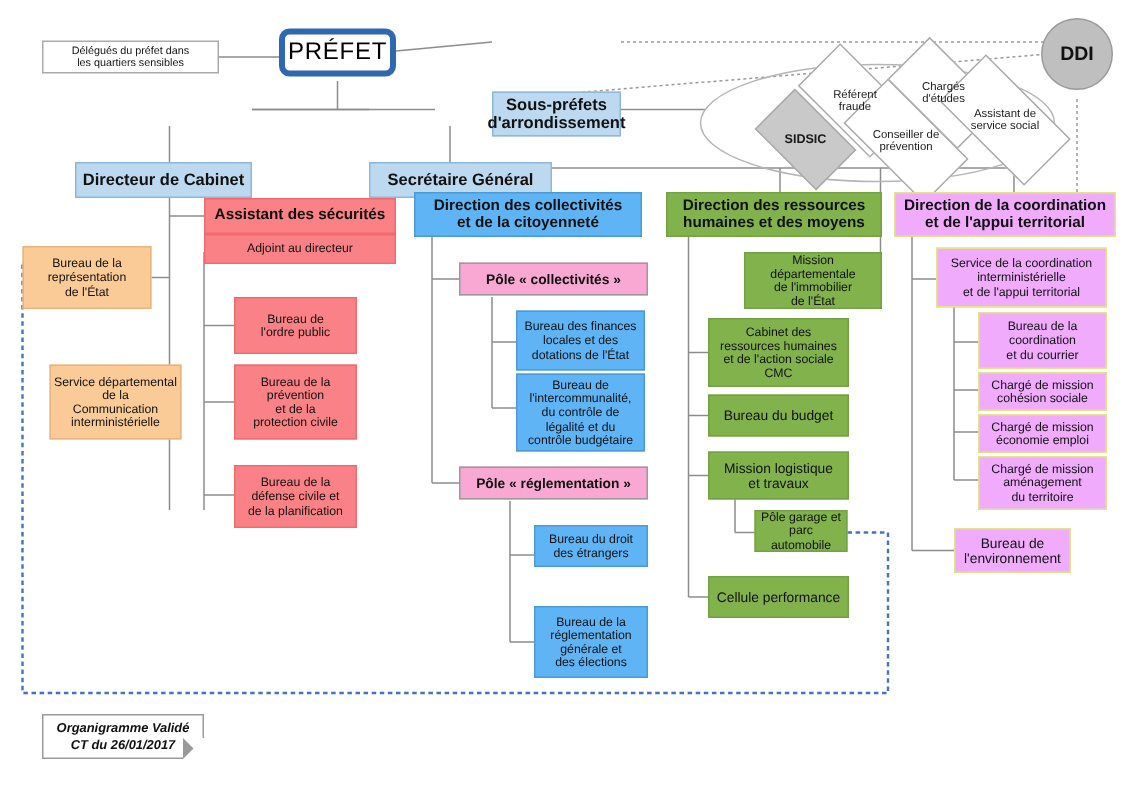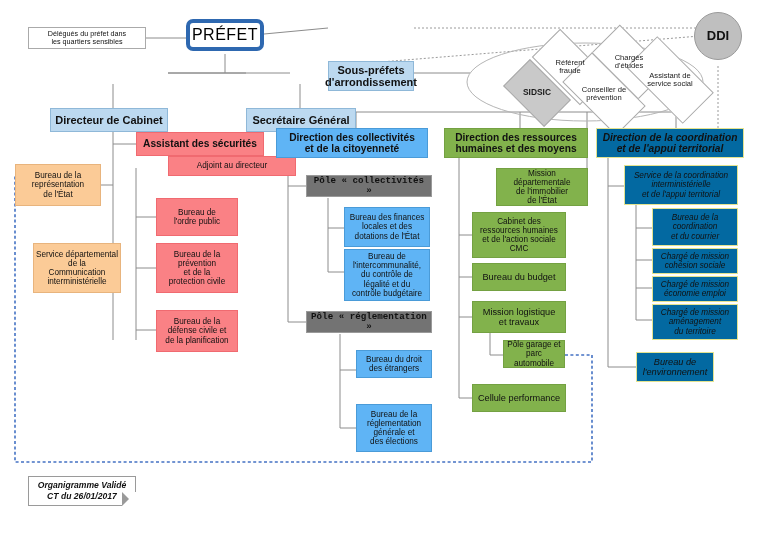--- a/index.html
+++ b/index.html
@@ -42,23 +42,23 @@
     font-size:16px;
     font-weight:400;
     letter-spacing:.5px;
     color:#000;
   }
   .c-blue{ background:#bcd9f0; border-color:#8fb8d8; }
   .c-blue2{ background:#5fb4f5; border-color:#4a9bd8; }
   .c-white{ background:#ffffff; border-color:#aaaaaa; }
   .c-red{ background:#fa8185; border-color:#f06a70; }
   .c-green{ background:#82b24c; border-color:#74a142; }
-  .c-yellow{ background:#0369a1; border-color:#e3e38f;font-style:italic; }
+  .c-yellow{ background:#f0abfc; border-color:#e3e38f; }
   .c-orange{ background:#fbcb97; border-color:#e8b47d; }
-  .c-gray{ background:#737373; border-color:#9a9a9a;font-family:Liberation Mono, monospace; }
+  .c-gray{ background:#f9a8d4; border-color:#9a9a9a; }
   .c-ddi{
     background:#bfbfbf;
     border:1px solid #9a9a9a;
     border-radius:50%;
     font-weight:700;
     font-size:13px;
   }
 
   .bold{ font-weight:700; }
   .t7{ font-size:7.2px; }
@@ -232,21 +232,21 @@
 
   <div class="node c-prefet" style="left:186px;top:19px;width:78px;height:32px;">PRÉFET</div>
 
   <div class="node c-blue t11 bold" style="left:328px;top:13px;width:86px;height:30px;">Sous-préfets
 d'arrondissement</div>
 
   <div class="node c-blue t11 bold" style="left:50px;top:60px;width:118px;height:24px;">Directeur de Cabinet</div>
 
   <div class="node c-ddi" style="left:694px;top:12px;width:48px;height:48px;">DDI</div>
 
-  <div class="node c-blue t11 bold" style="left:246px;top:60px;width:110px;height:24px;">Secrétaire Général</div>
+  <div class="node c-blue t11 bold" style="left:246px;top:60px;width:122px;height:24px;">Secrétaire Général</div>
 
   <div class="diamond filled" style="left:508px;top:74px;width:58px;height:38px;">
     <span class="dshape"></span>
     <span class="dlabel">SIDSIC</span>
   </div>
   <div class="diamond hollow" style="left:536px;top:47px;width:68px;height:40px;">
     <span class="dshape"></span>
     <span class="dlabel">Référent
 fraude</span>
   </div>
@@ -269,21 +269,21 @@
   <div class="node c-orange t8" style="left:15px;top:164px;width:86px;height:42px;">Bureau de la
 représentation
 de l'État</div>
 
   <div class="node c-orange t8" style="left:33px;top:243px;width:88px;height:50px;">Service départemental
 de la
 Communication
 interministérielle</div>
 
   <div class="node c-red t10 bold" style="left:136px;top:132px;width:128px;height:24px;">Assistant des sécurités</div>
-  <div class="node c-red t8" style="left:136px;top:156px;width:128px;height:20px;margin-left:32px;">Adjoint au directeur</div>
+  <div class="node c-red t8" style="left:136px;top:156px;width:128px;height:20px;">Adjoint au directeur</div>
 
   <div class="node c-red t8" style="left:156px;top:198px;width:82px;height:38px;">Bureau de
 l'ordre public</div>
   <div class="node c-red t8" style="left:156px;top:243px;width:82px;height:50px;">Bureau de la
 prévention
 et de la
 protection civile</div>
   <div class="node c-red t8" style="left:156px;top:310px;width:82px;height:42px;">Bureau de la
 défense civile et
 de la planification</div>

